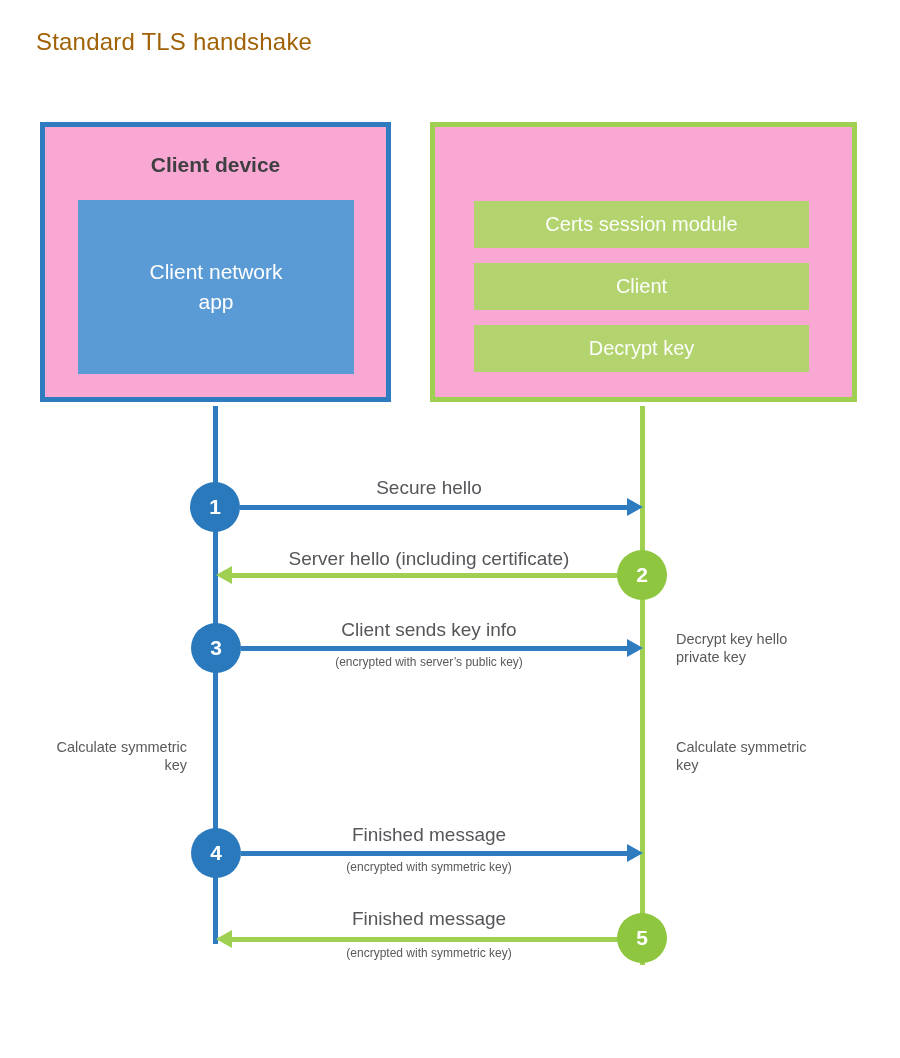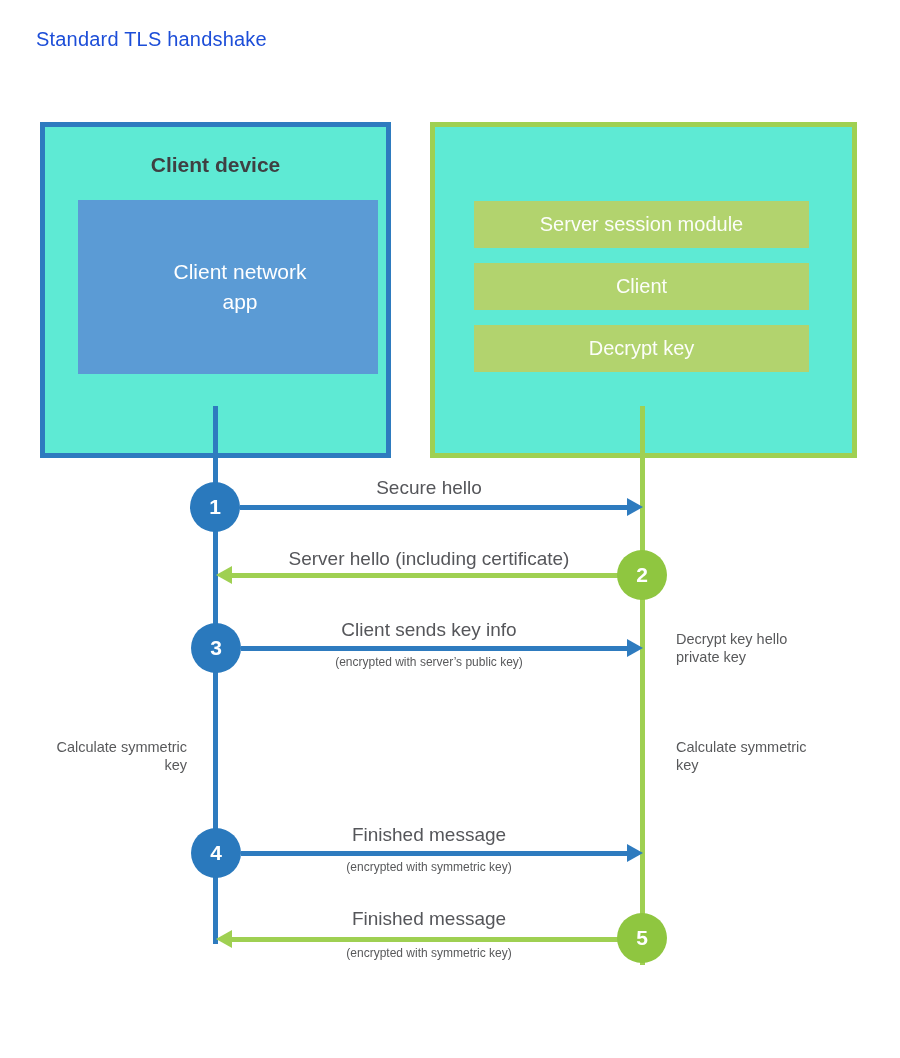--- a/index.html
+++ b/index.html
@@ -6,35 +6,35 @@
   .canvas{
     position:relative;
     width:900px;height:1058px;
     background:#ffffff;
     font-family:"Liberation Sans", sans-serif;
     overflow:hidden;
   }
   
   .page-title{
     position:absolute;left:36px;top:28px;
-    font-size:20px;font-weight:300;color:#1d4ed8;
+    font-size:24px;font-weight:300;color:#a16207;
     letter-spacing:0.2px;margin:0;
   }
   
-  .box{position:absolute;top:122px;height:336px;background:#5eead4;box-sizing:border-box;}
+  .box{position:absolute;top:122px;height:280px;background:#f9a8d4;box-sizing:border-box;}
   .client-box{left:40px;width:351px;border:5px solid #2e7bbf;}
   .server-box{left:430px;width:427px;border:5px solid #9fd052;}
   .box-header{
     position:absolute;top:26px;left:0;right:0;
     text-align:center;font-size:21px;font-weight:700;color:#3f3f42;
   }
   .client-app{
     position:absolute;left:33px;top:73px;width:276px;height:174px;
     background:#5b9bd5;display:flex;align-items:center;justify-content:center;
-    text-align:center;color:#ffffff;font-size:21px;line-height:30px;padding-left:24px;
+    text-align:center;color:#ffffff;font-size:21px;line-height:30px;
   }
   .client-app span{display:inline-block;max-width:165px;}
   .bar{
     position:absolute;left:39px;width:335px;height:47px;
     background:#b2d36e;display:flex;align-items:center;justify-content:center;
     color:rgba(255,255,255,0.96);font-size:20px;
   }
   .bar1{top:74px}.bar2{top:136px}.bar3{top:198px}
   
   .vline{position:absolute;width:5px;}
@@ -93,21 +93,21 @@
 
   <div class="box client-box">
     <div class="box-header">Client device</div>
     <div class="client-app">
       <span>Client network app</span>
     </div>
   </div>
 
   <div class="box server-box">
     <div class="bar bar1">
-      <span>Server session module</span>
+      <span>Certs session module</span>
     </div>
     <div class="bar bar2">
       <span>Client</span>
     </div>
     <div class="bar bar3">
       <span>Decrypt key</span>
     </div>
   </div>
 
   <div class="vline blue-line"></div>

